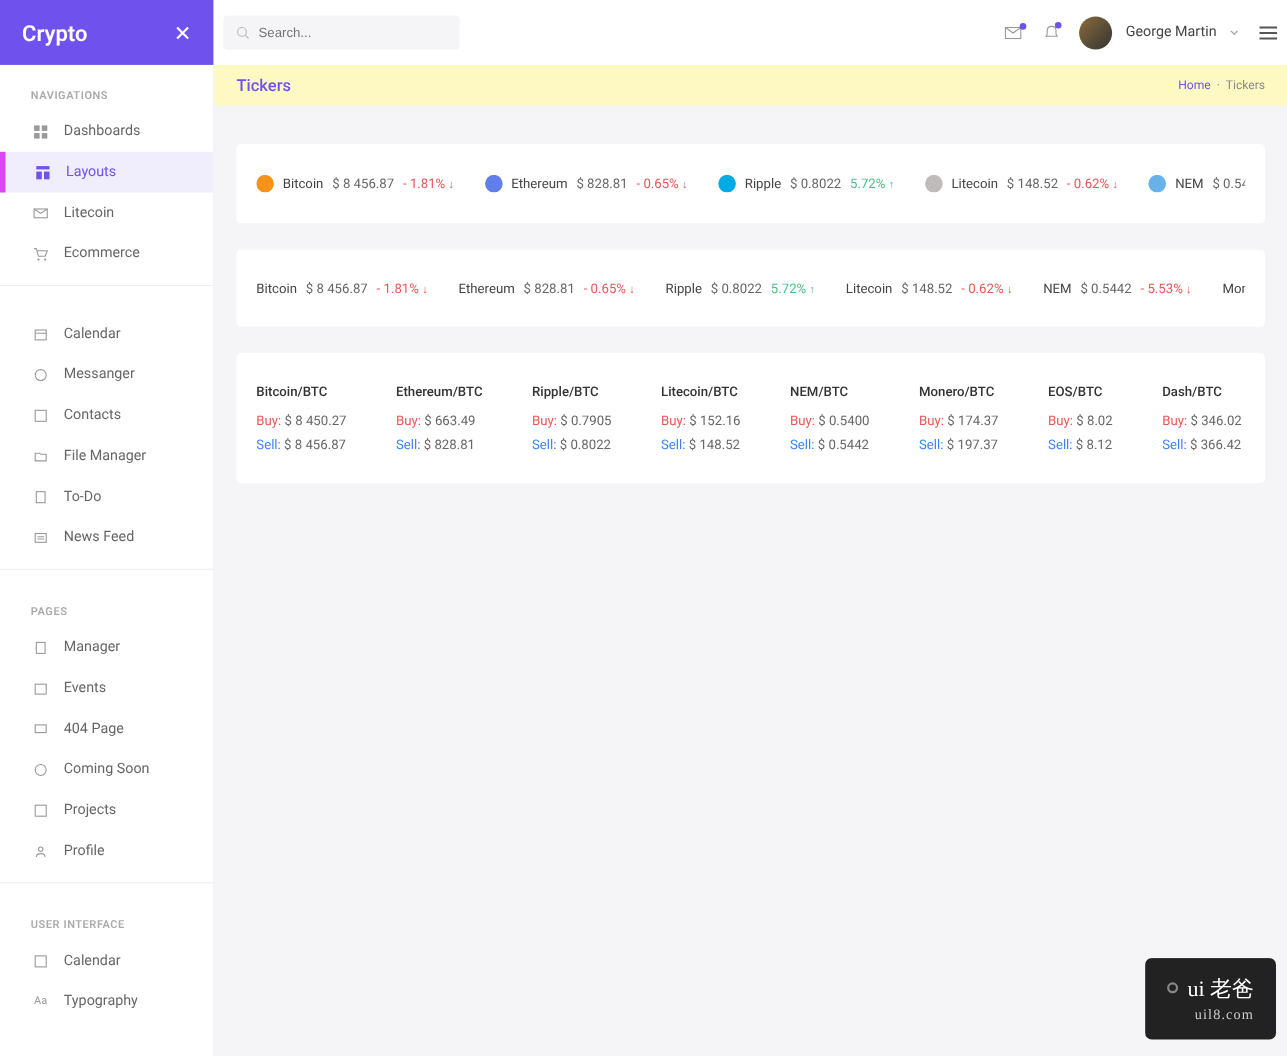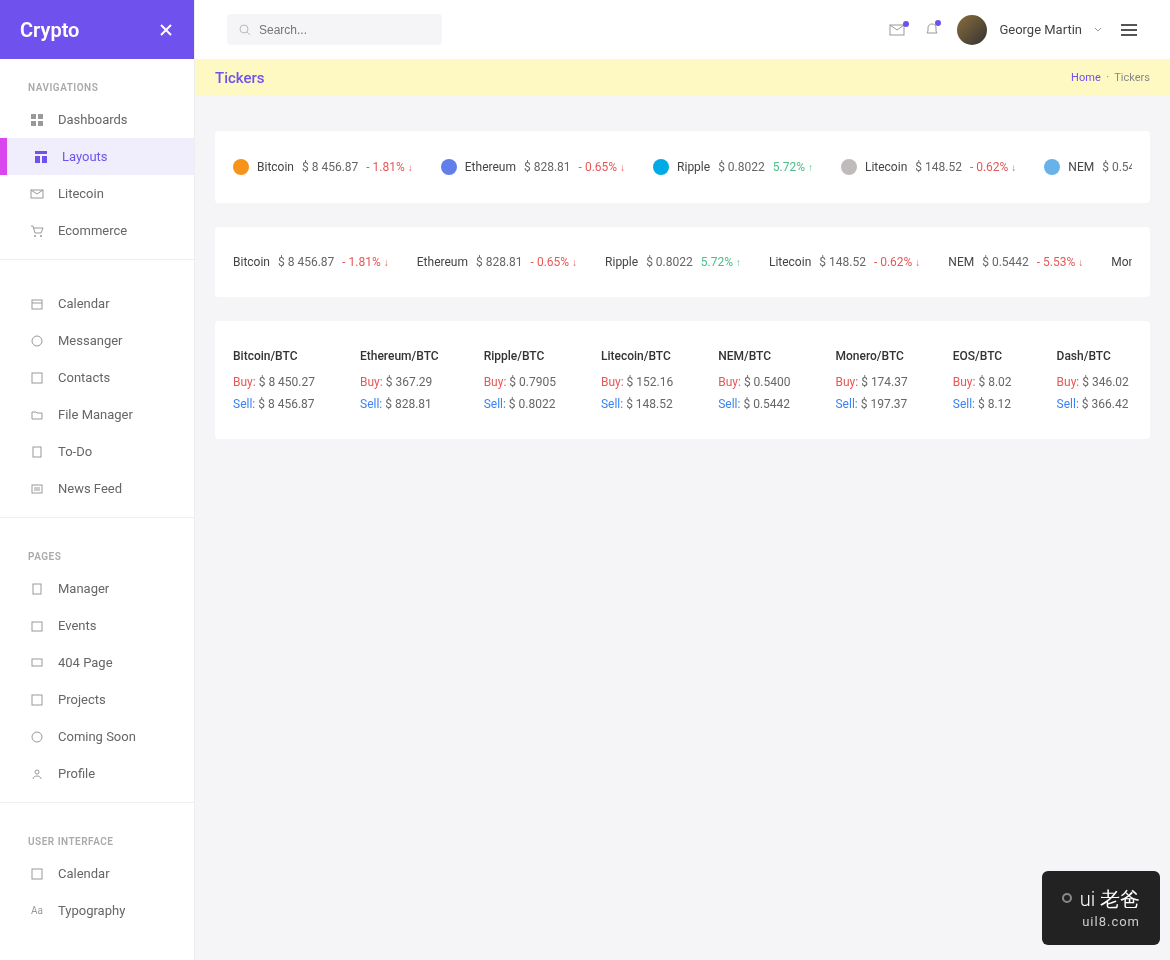--- a/index.html
+++ b/index.html
@@ -7,28 +7,28 @@
 .app { display: flex; min-height: 100vh; }
 
 
 .sidebar { width: 195px; background: #fff; border-right: 1px solid #eee; display: flex; flex-direction: column; }
 .sidebar-header { height: 59px; background: #6f52ed; display: flex; align-items: center; justify-content: space-between; padding: 0 20px; }
 .logo { color: #fff; font-size: 20px; font-weight: 600; }
 .close-icon { color: #fff; font-size: 18px; cursor: pointer; }
 .nav-section { padding-top: 15px; }
 .nav-heading { font-size: 10px; color: #aaa; text-transform: uppercase; letter-spacing: 0.5px; padding: 8px 28px; font-weight: 600; }
 .nav-item { display: flex; align-items: center; padding: 11px 28px; color: #666; cursor: pointer; font-size: 13px; }
-.nav-item.active { background: #f0edfc; color: #6f52ed; border-left: 7px solid #d946ef; padding-left: 25px; }
+.nav-item.active { background: #f0edfc; color: #6f52ed; border-left: 5px solid #d946ef; padding-left: 25px; }
 .nav-item .icon { width: 18px; margin-right: 12px; display: inline-flex; align-items: center; justify-content: center; color: #999; }
 .nav-item.active .icon { color: #6f52ed; }
 .nav-divider { border-top: 1px solid #eee; margin: 10px 0; }
 
 
 .main { flex: 1; display: flex; flex-direction: column; min-width: 0; }
-.topbar { height: 59px; background: #fff; display: flex; align-items: center; padding: 0 32px; }
+.topbar { height: 59px; background: #fff; display: flex; align-items: center; padding: 0 8px; }
 .search-box { width: 215px; height: 31px; background: #f5f5f7; border-radius: 4px; display: flex; align-items: center; padding: 0 12px; }
 .search-box input { border: none; background: transparent; outline: none; font-size: 12px; color: #999; width: 100%; margin-left: 8px; }
 .topbar-right { margin-left: auto; display: flex; align-items: center; gap: 18px; }
 .icon-btn { position: relative; cursor: pointer; color: #999; }
 .dot { position: absolute; top: -2px; right: -2px; width: 6px; height: 6px; background: #6f52ed; border-radius: 50%; }
 .user { display: flex; align-items: center; gap: 12px; cursor: pointer; }
 .avatar { width: 30px; height: 30px; border-radius: 50%; background: linear-gradient(135deg,#8a6d3b,#333); }
 .user-name { font-size: 13px; color: #444; }
 .hamburger { cursor: pointer; color: #555; }
 
@@ -56,21 +56,21 @@
 .pair { display: flex; flex-direction: column; gap: 12px; font-size: 12px; }
 .pair-name { color: #333; font-weight: 500; }
 .buy-sell { display: flex; flex-direction: column; gap: 8px; }
 .buy-label { color: #e85757; }
 .sell-label { color: #3b82f6; }
 .val { color: #666; }
 
 
 .watermark { position: fixed; bottom: 15px; right: 10px; background: #222; color: #fff; padding: 14px 20px; border-radius: 6px; font-size: 14px; display:flex; align-items:center; gap:8px;}
 .watermark .circ { width:10px; height:10px; border:2px solid #888; border-radius:50%; margin-bottom:20px;}
-.watermark-txt { text-align:right; line-height:1.4;}
+.watermark-txt { text-align:right; line-height:1.4;font-family:Liberation Serif, serif;}
 .wm-main { font-size:20px; font-weight:300;}
 .wm-sub { font-size:13px; letter-spacing:1px; color:#ccc;}
 
 svg { display: block; }
 </style>
 </head>
 <body>
 
 <div class="app">
 
@@ -205,32 +205,32 @@
           <span class="icon">
             <svg width="14" height="14" viewBox="0 0 14 14">
               <rect x="2" y="3" width="10" height="7" fill="none" stroke="currentColor"></rect>
             </svg>
           </span>
           <span>404 Page</span>
         </div>
       <div class="nav-item">
           <span class="icon">
             <svg width="14" height="14" viewBox="0 0 14 14">
+              <circle cx="7" cy="7" r="5" fill="none" stroke="currentColor"></circle>
+            </svg>
+          </span>
+          <span>Coming Soon</span>
+        </div>
+      <div class="nav-item">
+          <span class="icon">
+            <svg width="14" height="14" viewBox="0 0 14 14">
               <rect x="2" y="2" width="10" height="10" fill="none" stroke="currentColor"></rect>
             </svg>
           </span>
           <span>Projects</span>
-        </div>
-      <div class="nav-item">
-          <span class="icon">
-            <svg width="14" height="14" viewBox="0 0 14 14">
-              <circle cx="7" cy="7" r="5" fill="none" stroke="currentColor"></circle>
-            </svg>
-          </span>
-          <span>Coming Soon</span>
         </div>
       <div class="nav-item">
           <span class="icon">
             <svg width="14" height="14" viewBox="0 0 14 14">
               <circle cx="7" cy="5" r="2" fill="none" stroke="currentColor"></circle>
               <path d="M3 12c0-2 2-3 4-3s4 1 4 3" fill="none" stroke="currentColor"></path>
             </svg>
           </span>
           <span>Profile</span>
         </div>
@@ -382,21 +382,21 @@
             <div class="pair">
               <span class="pair-name">Bitcoin/BTC</span>
     <div class="buy-sell">
       <div><span class="buy-label">Buy:</span> <span class="val">$ 8 450.27</span></div>
       <div><span class="sell-label">Sell:</span> <span class="val">$ 8 456.87</span></div>
     </div>
             </div>
             <div class="pair">
               <span class="pair-name">Ethereum/BTC</span>
     <div class="buy-sell">
-      <div><span class="buy-label">Buy:</span> <span class="val">$ 367.29</span></div>
+      <div><span class="buy-label">Buy:</span> <span class="val">$ 663.49</span></div>
       <div><span class="sell-label">Sell:</span> <span class="val">$ 828.81</span></div>
     </div>
             </div>
             <div class="pair">
               <span class="pair-name">Ripple/BTC</span>
     <div class="buy-sell">
       <div><span class="buy-label">Buy:</span> <span class="val">$ 0.7905</span></div>
       <div><span class="sell-label">Sell:</span> <span class="val">$ 0.8022</span></div>
     </div>
             </div>

